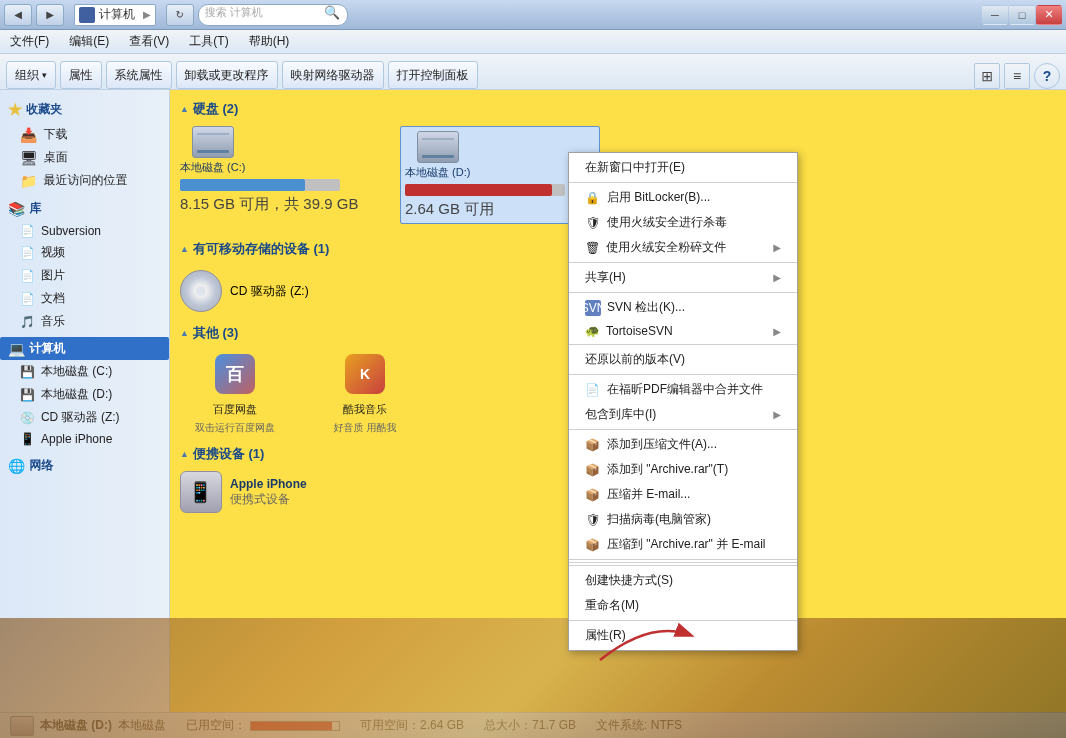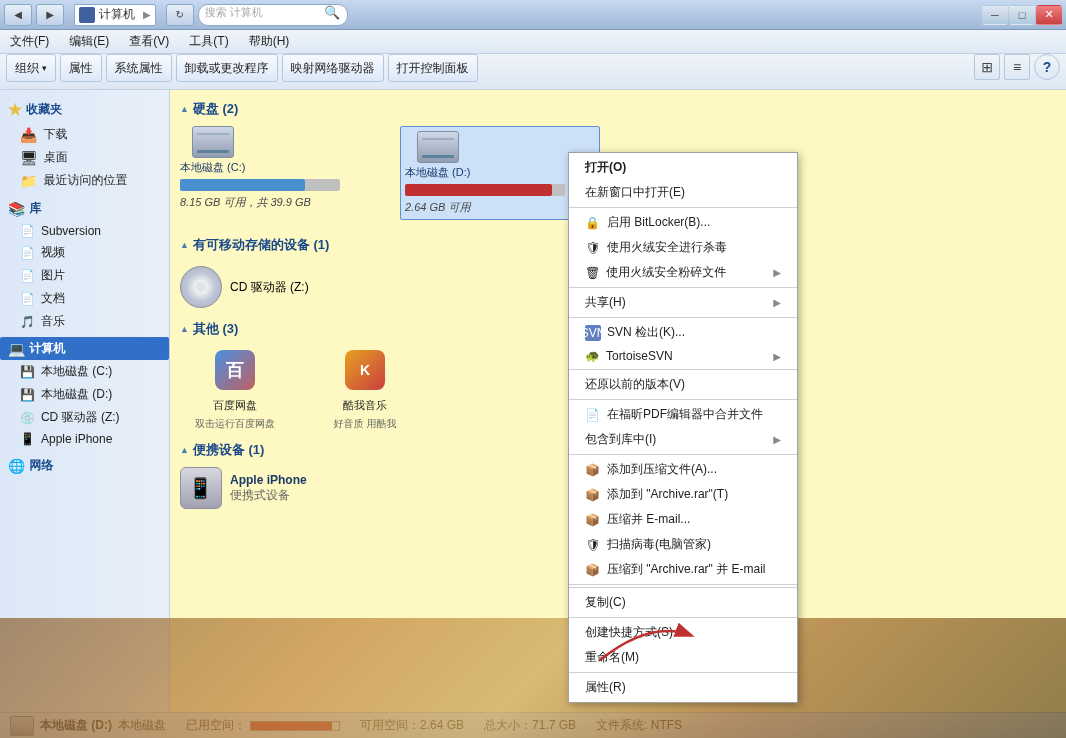--- a/index.html
+++ b/index.html
@@ -66,21 +66,21 @@
       border-bottom: 1px solid #c0d0e0;
       gap: 8px;
     }
     .menu-item { padding: 2px 6px; font-size: 12px; color: #222; cursor: pointer; border-radius: 2px; }
 
     
     .toolbar {
       background: linear-gradient(to bottom, #f0f4f8, #dce8f4);
       height: 36px;
       display: flex;
-      align-items: flex-start;
+      align-items: flex-end;
       padding: 0 6px;
       border-bottom: 1px solid #c0d0e0;
       gap: 4px;
     }
     .toolbar-btn {
       display: flex; align-items: center; gap: 3px;
       padding: 3px 8px;
       background: linear-gradient(to bottom, #f8fafe, #dce8f8);
       border: 1px solid #b0c8e0;
       border-radius: 3px;
@@ -123,21 +123,21 @@
     .sidebar-item {
       display: flex; align-items: center; gap: 6px;
       padding: 3px 8px 3px 20px;
       font-size: 12px; color: #222;
       cursor: pointer;
     }
 
     
     .content {
       flex: 1;
-      background: #fef9c3;
+      background: #fde047;
       overflow-y: auto;
       padding: 10px;
     }
     .section-title {
       font-size: 13px; color: #1a4a8a; font-weight: bold;
       margin-bottom: 8px; cursor: pointer;
       display: flex; align-items: center; gap: 4px;
     }
     .section-title::before { content: '▲'; font-size: 9px; color: #4a7ab0; }
     .disk-grid { display: flex; gap: 20px; margin-bottom: 16px; flex-wrap: wrap; }
@@ -149,21 +149,21 @@
       background: #cce0f8;
       border: 1px solid #6090d0;
       padding: 4px;
       border-radius: 2px;
     }
     .disk-info { display: flex; align-items: center; gap: 8px; }
     .disk-bar-bg { background: #c0c0c0; height: 12px; border-radius: 2px; width: 160px; }
     .disk-bar-fill { height: 100%; border-radius: 2px; }
     .disk-bar-c { background: #4a90d0; width: 78%; }
     .disk-bar-d { background: #c03030; width: 92%; }
-    .disk-size-text { font-size: 11px; color: #444; font-style: italic; }
+    .disk-size-text { font-size: 15px; color: #444; }
     .cd-item { display: flex; align-items: center; gap: 8px; padding: 4px 0; }
     .other-grid { display: flex; gap: 20px; margin-bottom: 10px; }
     .other-item { display: flex; flex-direction: column; align-items: center; gap: 4px; width: 110px; }
     .portable-item { display: flex; align-items: center; gap: 8px; }
 
     
     .statusbar {
       background: linear-gradient(to bottom, #dce8f4, #c8d8ec);
       height: 26px;
       border-top: 1px solid #b0c8e0;
@@ -456,21 +456,20 @@
     </div>
   </div>
   <div>可用空间：2.64 GB</div>
   <div>总大小：71.7 GB</div>
   <div>文件系统: NTFS</div>
 </div>
 
 <div class="bg-image"></div>
 
 <div class="context-menu">
-  <div class="ctx-item bold">打开(O)</div>
   <div class="ctx-item">在新窗口中打开(E)</div>
   <div class="ctx-sep"></div>
   <div class="ctx-item">
     <span class="ctx-icon">🔒</span>
     启用 BitLocker(B)...
   </div>
   <div class="ctx-item">
     <span class="ctx-icon">🛡</span>
     使用火绒安全进行杀毒
   </div>
@@ -521,21 +520,20 @@
   <div class="ctx-item">
     <span class="ctx-icon">🛡</span>
     扫描病毒(电脑管家)
   </div>
   <div class="ctx-item">
     <span class="ctx-icon">📦</span>
     压缩到 "Archive.rar" 并 E-mail
   </div>
   <div class="ctx-sep"></div>
   <div class="ctx-sep"></div>
-  <div class="ctx-item">复制(C)</div>
   <div class="ctx-sep"></div>
   <div class="ctx-item">创建快捷方式(S)</div>
   <div class="ctx-item">重命名(M)</div>
   <div class="ctx-sep"></div>
   <div class="ctx-item">属性(R)</div>
 </div>
 
 <svg style="position:absolute;bottom:68px;left:590px;width:120px;height:70px;pointer-events:none;z-index:200;" viewBox="0 0 120 70">
   <defs>
     <marker id="arrowhead" markerWidth="8" markerHeight="8" refX="6" refY="3" orient="auto">

